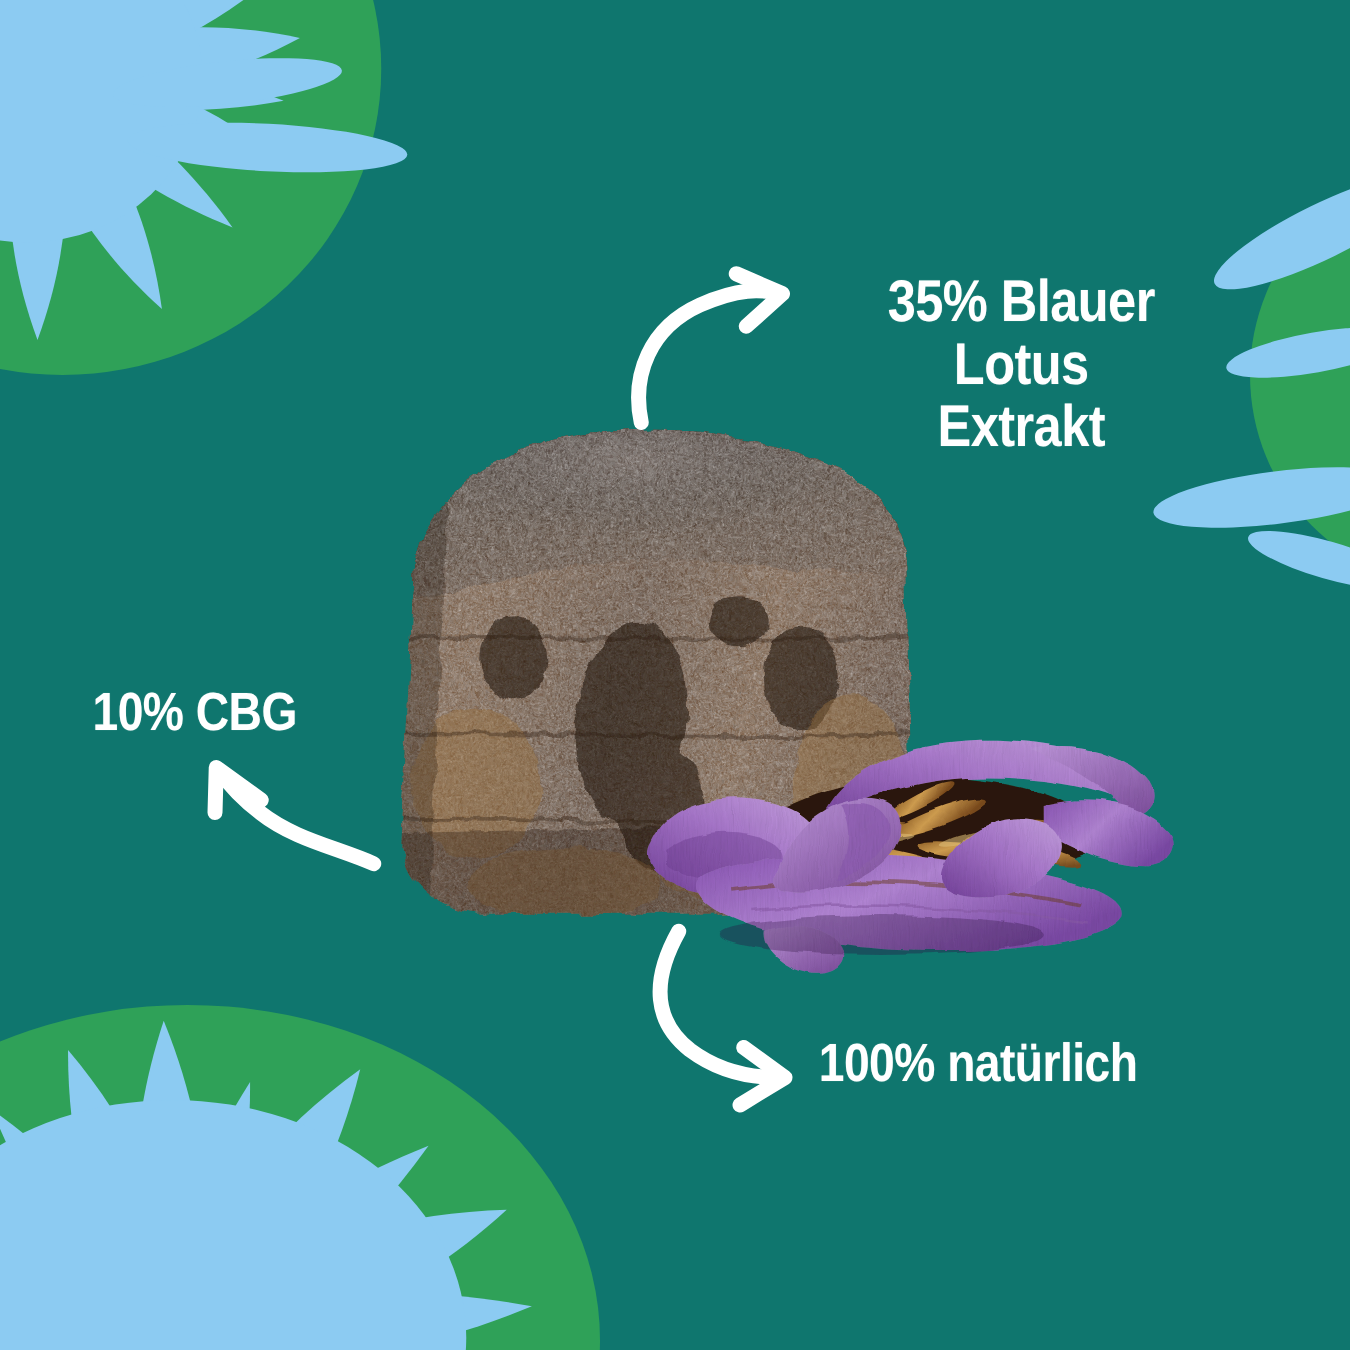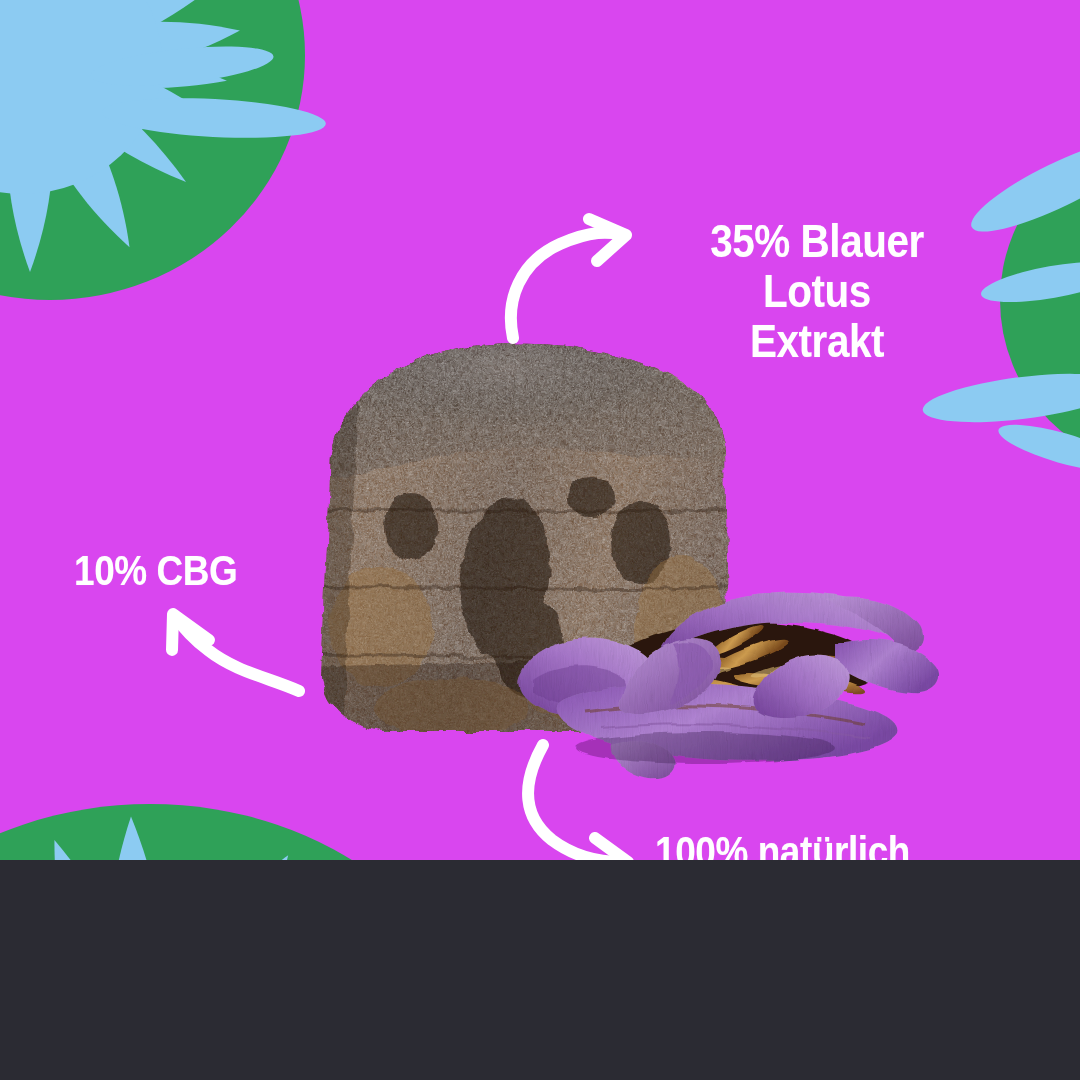--- a/index.html
+++ b/index.html
@@ -1,21 +1,21 @@
 <!DOCTYPE html>
 <html><head>
 <meta charset="utf-8">
 <style>
   html,body{margin:0;padding:0;background:#2b2b33;}
   *{box-sizing:border-box;}
   .stage{
     position:relative;
-    width:1080px;height:860px;
+    width:1080px;height:1080px;
     overflow:hidden;
-    background:#d946ef;
+    background:#0f766e;
     font-family:"Liberation Sans","DejaVu Sans",sans-serif;
   }
   .svg-full{position:absolute;left:0;top:0;width:1080px;height:1080px;display:block;}
 
   
   .label{
     position:absolute;
     color:#FFFFFF;
     font-family:"Liberation Sans","DejaVu Sans",sans-serif;
     font-weight:700;

